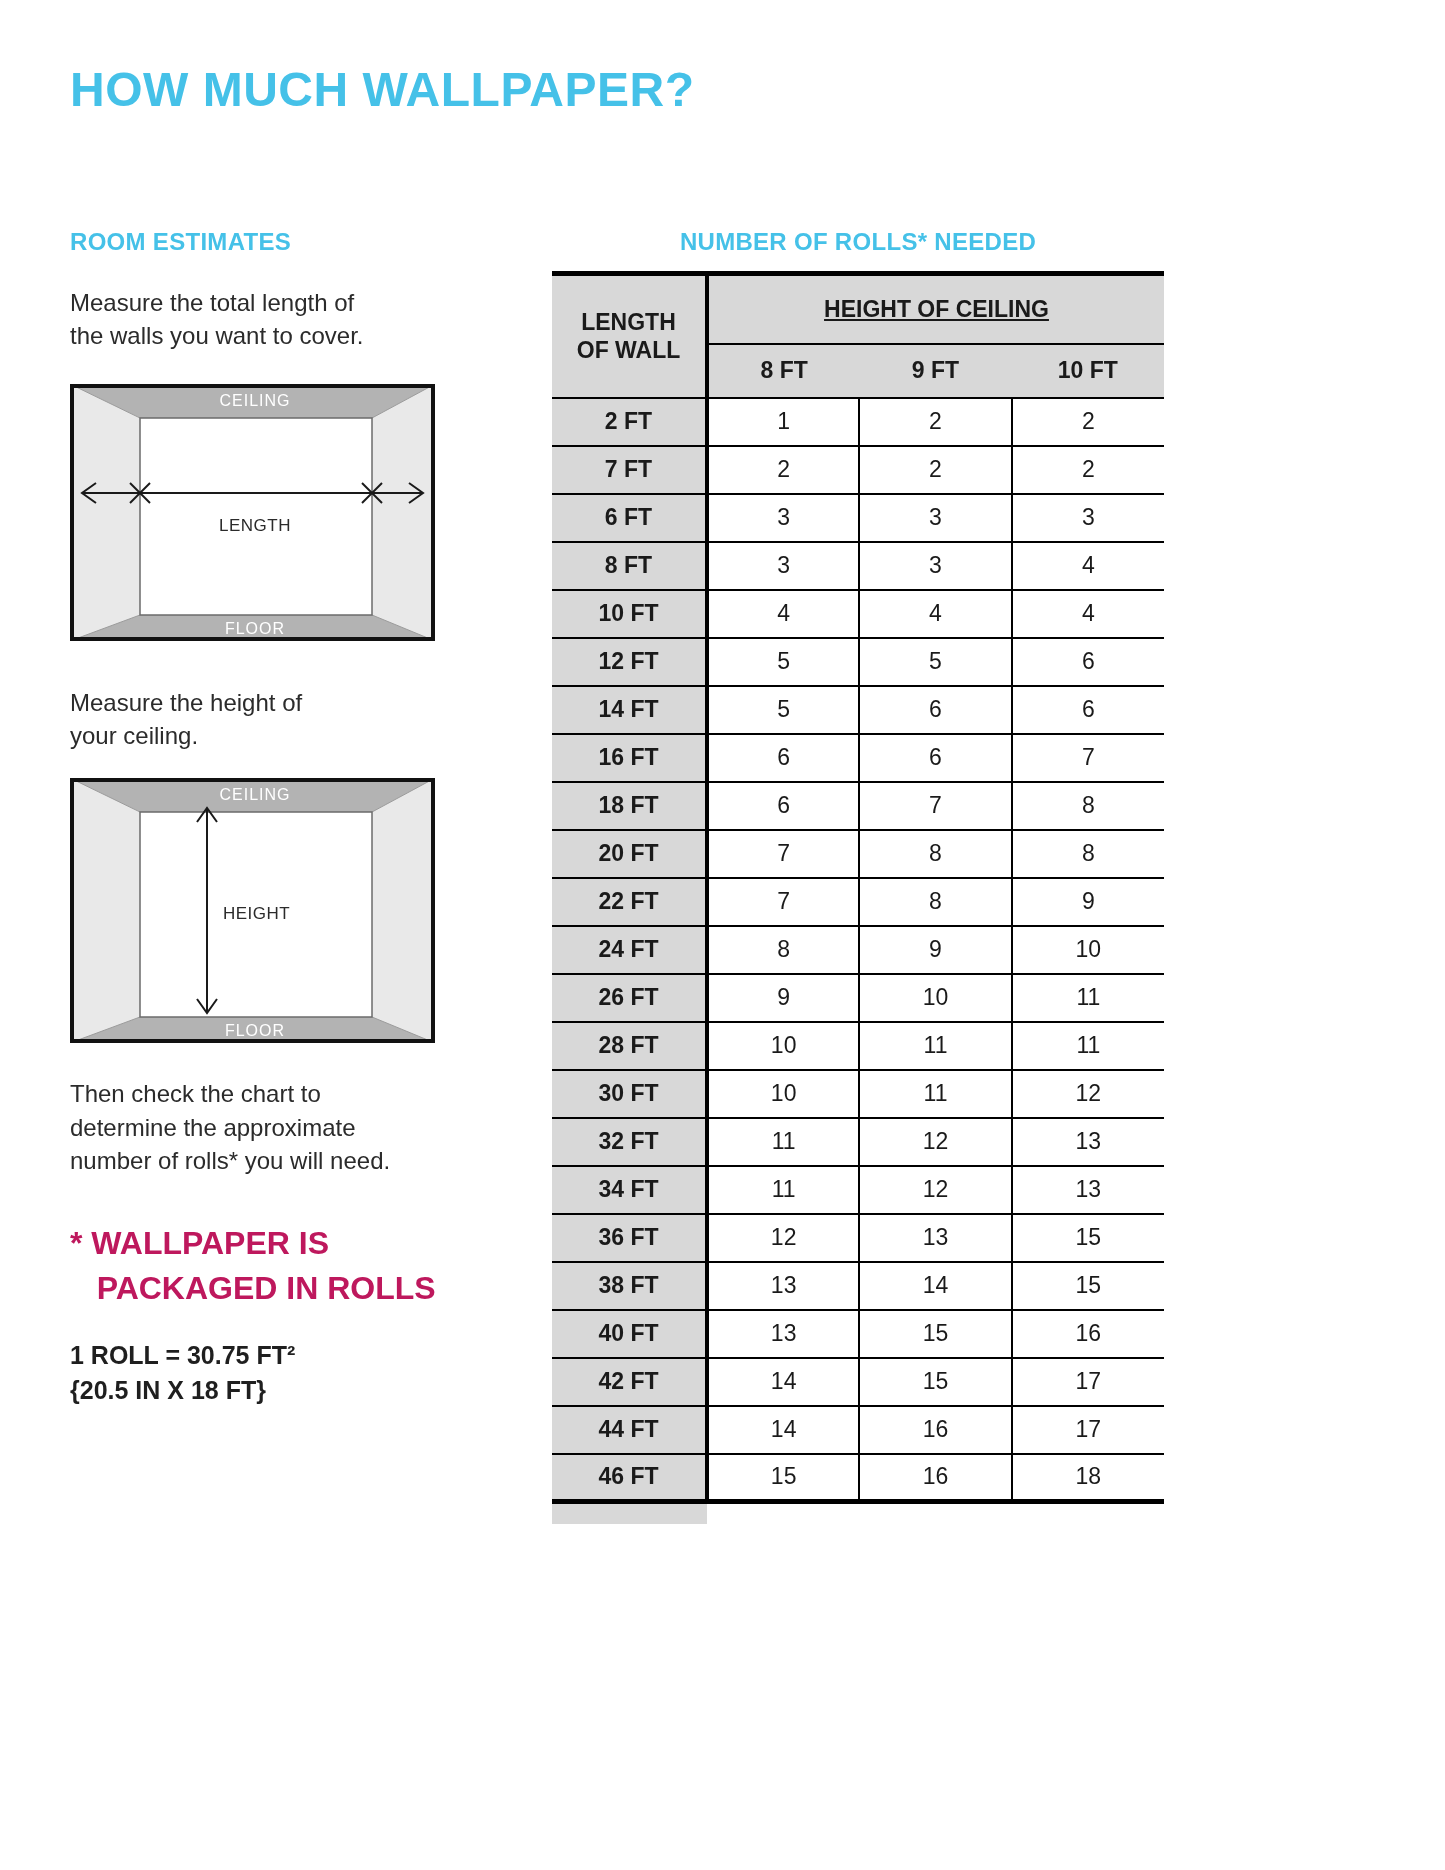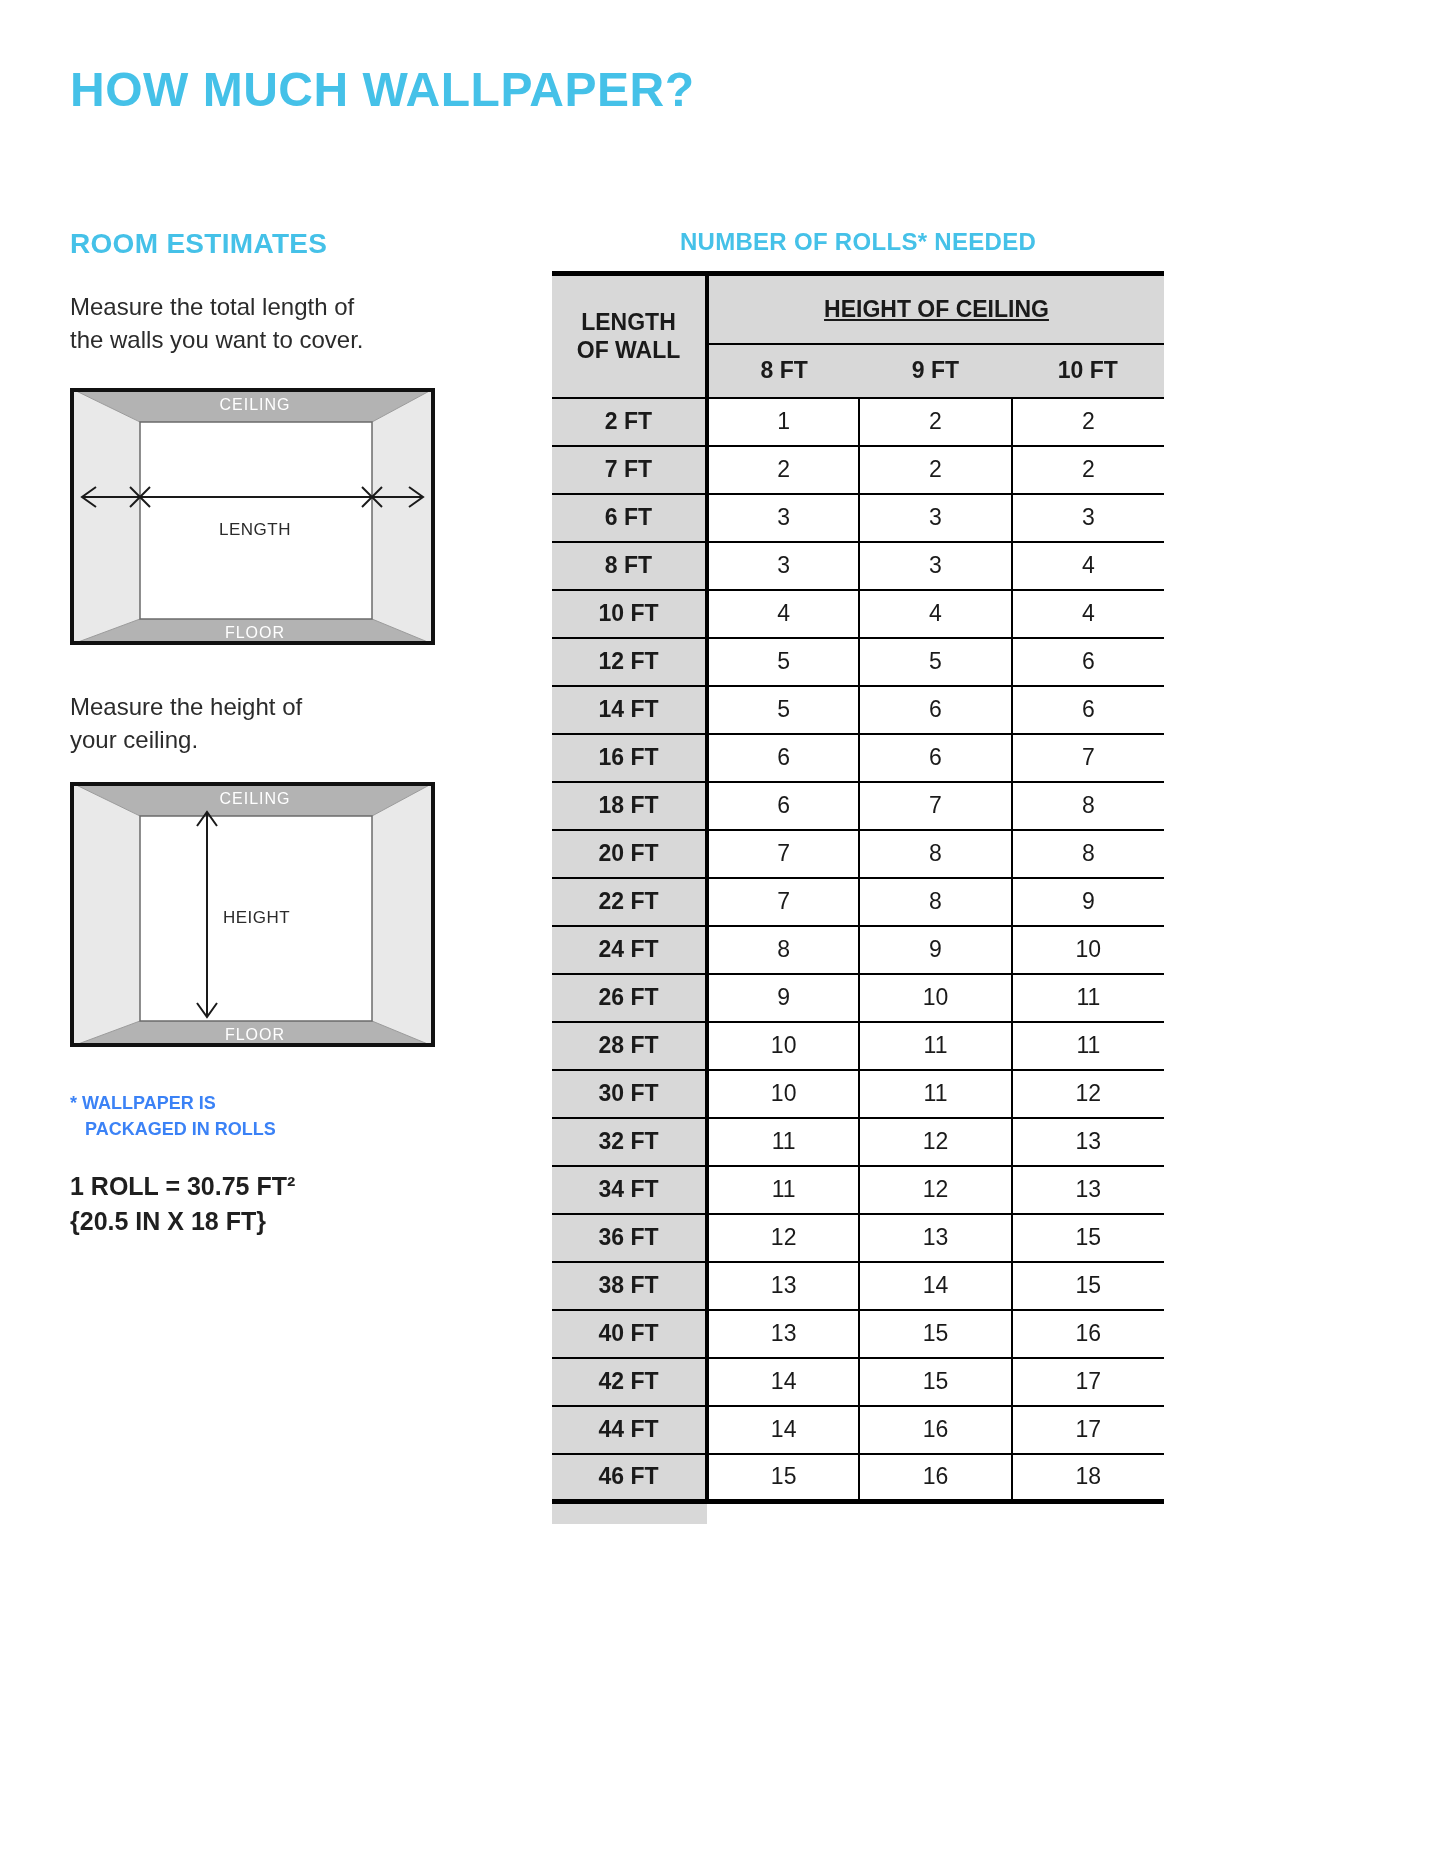--- a/index.html
+++ b/index.html
@@ -10,34 +10,34 @@
     color:#2b2b2b;
   }
   .page-title {
     position:absolute; left:70px; top:62px;
     font-size:48px; font-weight:bold; letter-spacing:0.5px;
     color:var(--accent, #45c1e8);
   }
   
   .left-col { position:absolute; left:70px; top:228px; width:380px; }
   .section-title {
-    font-size:28px; font-weight:bold; color:var(--accent, #45c1e8);
+    font-size:24px; font-weight:bold; color:var(--accent, #45c1e8);
     letter-spacing:0.3px;
   }
   .step-text {
     font-size:24px; line-height:1.38; white-space:pre-line; color:#2b2b2b;
   }
   .step1 { margin-top:30px; }
   .step2 { margin-top:45px; }
   .step3 { margin-top:34px; }
   .room-svg { display:block; margin-top:32px; }
   .room-svg.second { margin-top:26px; }
   .footnote {
-    margin-top:44px; font-size:18px; font-weight:bold; line-height:1.42;
-    white-space:pre-wrap; color:#3b82f6;
+    margin-top:44px; font-size:32px; font-weight:bold; line-height:1.42;
+    white-space:pre-wrap; color:#be185d;
   }
   .roll-spec {
     margin-top:26px; font-size:25px; font-weight:bold; line-height:1.42;
     white-space:pre-wrap; color:#1f1f1f;
   }
   
   .right-col { position:absolute; left:525px; top:228px; width:612px;margin-left:27px; }
   .table-title {
     text-align:center; font-size:24px; font-weight:bold;
     color:var(--accent, #45c1e8); letter-spacing:0.3px;
@@ -133,20 +133,23 @@
     <text class="svg-wall-label" x="185" y="258" text-anchor="middle" fill="#ffffff" font-size="16" letter-spacing="1">FLOOR</text>
     <g stroke="#1a1a1a" stroke-width="2" fill="none">
       <line x1="137" y1="30" x2="137" y2="235"></line>
       <polyline points="127,44 137,30 147,44"></polyline>
       <polyline points="127,221 137,235 147,221"></polyline>
     </g>
     <text class="svg-wall-label" x="153" y="141" text-anchor="start" fill="#2b2b2b" font-size="17" letter-spacing="0.5">HEIGHT</text>
     <rect x="2" y="2" width="361" height="261" fill="none" stroke="#111111" stroke-width="4"></rect>
   </svg>
 
+  <p class="step-text step3">Then check the chart to
+determine the approximate
+number of rolls* you will need.</p>
 
   <p class="footnote">* WALLPAPER IS
    PACKAGED IN ROLLS</p>
 
   <p class="roll-spec">1 ROLL = 30.75 FT²
 {20.5 IN X 18 FT}</p>
 
 </div>
 
 <div class="right-col">

